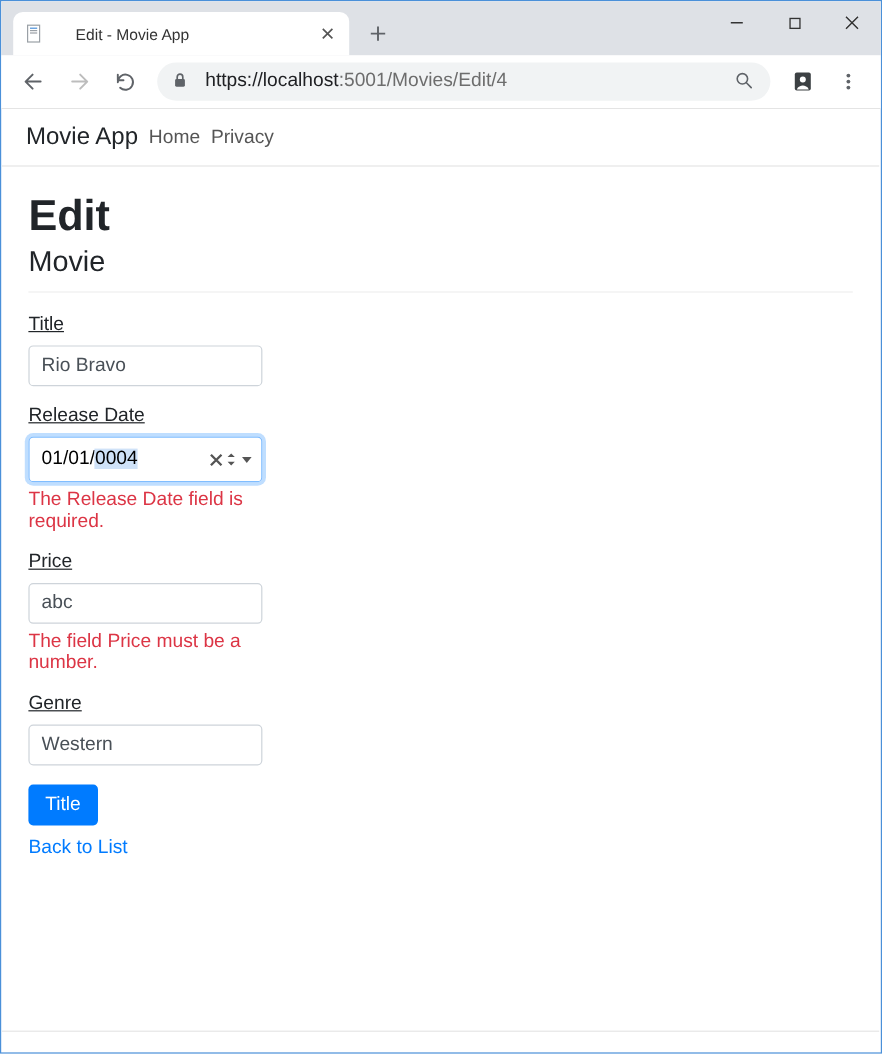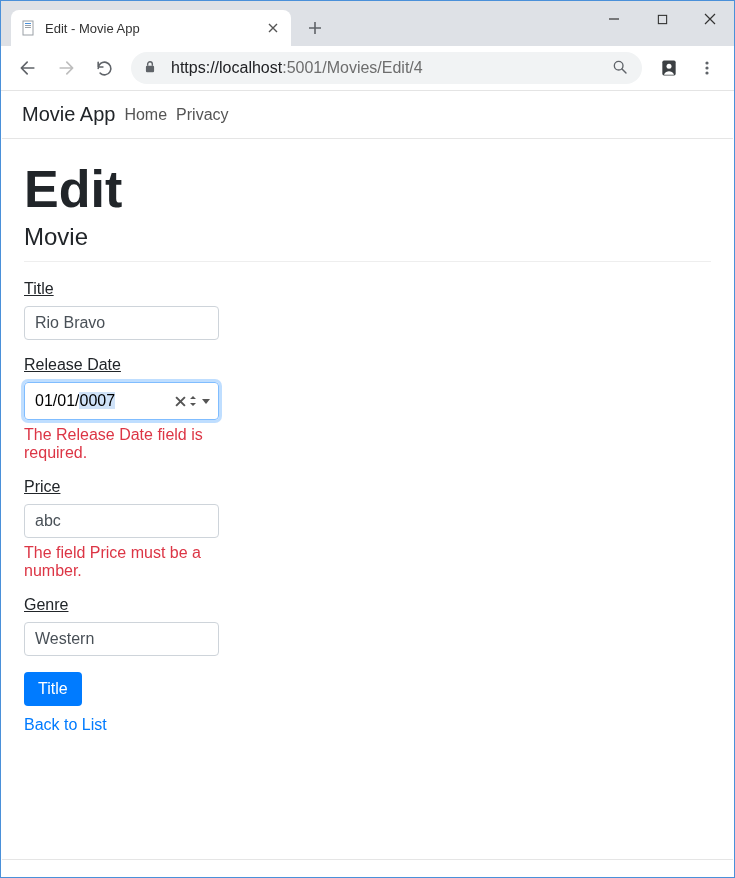--- a/index.html
+++ b/index.html
@@ -25,20 +25,21 @@
     background: #fff;
     height: 36px;
     width: 280px;
     border-radius: 8px 8px 0 0;
     display: flex;
     align-items: center;
     padding: 4px 10px;
     font-size: 13px;
     color: #333;
     position: relative;
+    gap: 18px;
   }
   .tab .favicon {
     width: 16px; height: 16px;
     margin-right: 8px;
     display:inline-block;
     color:#5f6368;
   }
   .tab-title { flex: 1; white-space: nowrap; overflow: hidden; text-overflow: ellipsis; }
   .tab-close {
     width: 16px; height: 16px;
@@ -124,21 +125,21 @@
   }
   .brand { font-size: 20px; color:#212529; }
   .nav-link { color:#555; text-decoration:none; font-size:16px;}
   
   .page {
     padding: 20px 22px 30px;
     color:#212529;
     min-height: 720px;
     position:relative;
   }
-  h1.page-title { font-size: 52px; font-weight:600; margin-bottom:4px;}
+  h1.page-title { font-size: 36px; font-weight:600; margin-bottom:4px;}
   h4.sub { font-size: 24px; font-weight:500; margin-bottom:10px;}
   hr.sep { border:none;border-top:1px solid #eee;margin-bottom:18px;}
 
   .form-group { margin-bottom: 16px; max-width: 260px; }
   .lbl { display:block; font-size:16px; margin-bottom:8px; color:#212529;text-decoration:underline;}
   .fc {
     width: 195px;
     height: 34px;
     border: 1px solid #ced4da;
     border-radius: 4px;
@@ -281,21 +282,21 @@
     <hr class="sep">
 
     <div class="form-group">
       <label class="lbl">Title</label>
       <input class="fc" type="text" value="Rio Bravo" style="">
     </div>
 
     <div class="form-group">
       <label class="lbl">Release Date</label>
       <div class="date-wrap">
-        <span class="date-text"><span>01/01/</span><span class="sel">0007</span></span>
+        <span class="date-text"><span>01/01/</span><span class="sel">0004</span></span>
         <span class="date-ctrl">
           <span class="dc-btn">
             <svg width="11" height="11" viewBox="0 0 10 10">
                 <path d="M1 1 L9 9 M9 1 L1 9" stroke="#555" stroke-width="1.8"></path>
               </svg>
           </span>
           <span class="dc-btn">
             <svg width="10" height="14" viewBox="0 0 10 14">
                 <path d="M2 5 L5 2 L8 5 Z M2 9 L5 12 L8 9 Z" fill="#555"></path>
               </svg>

